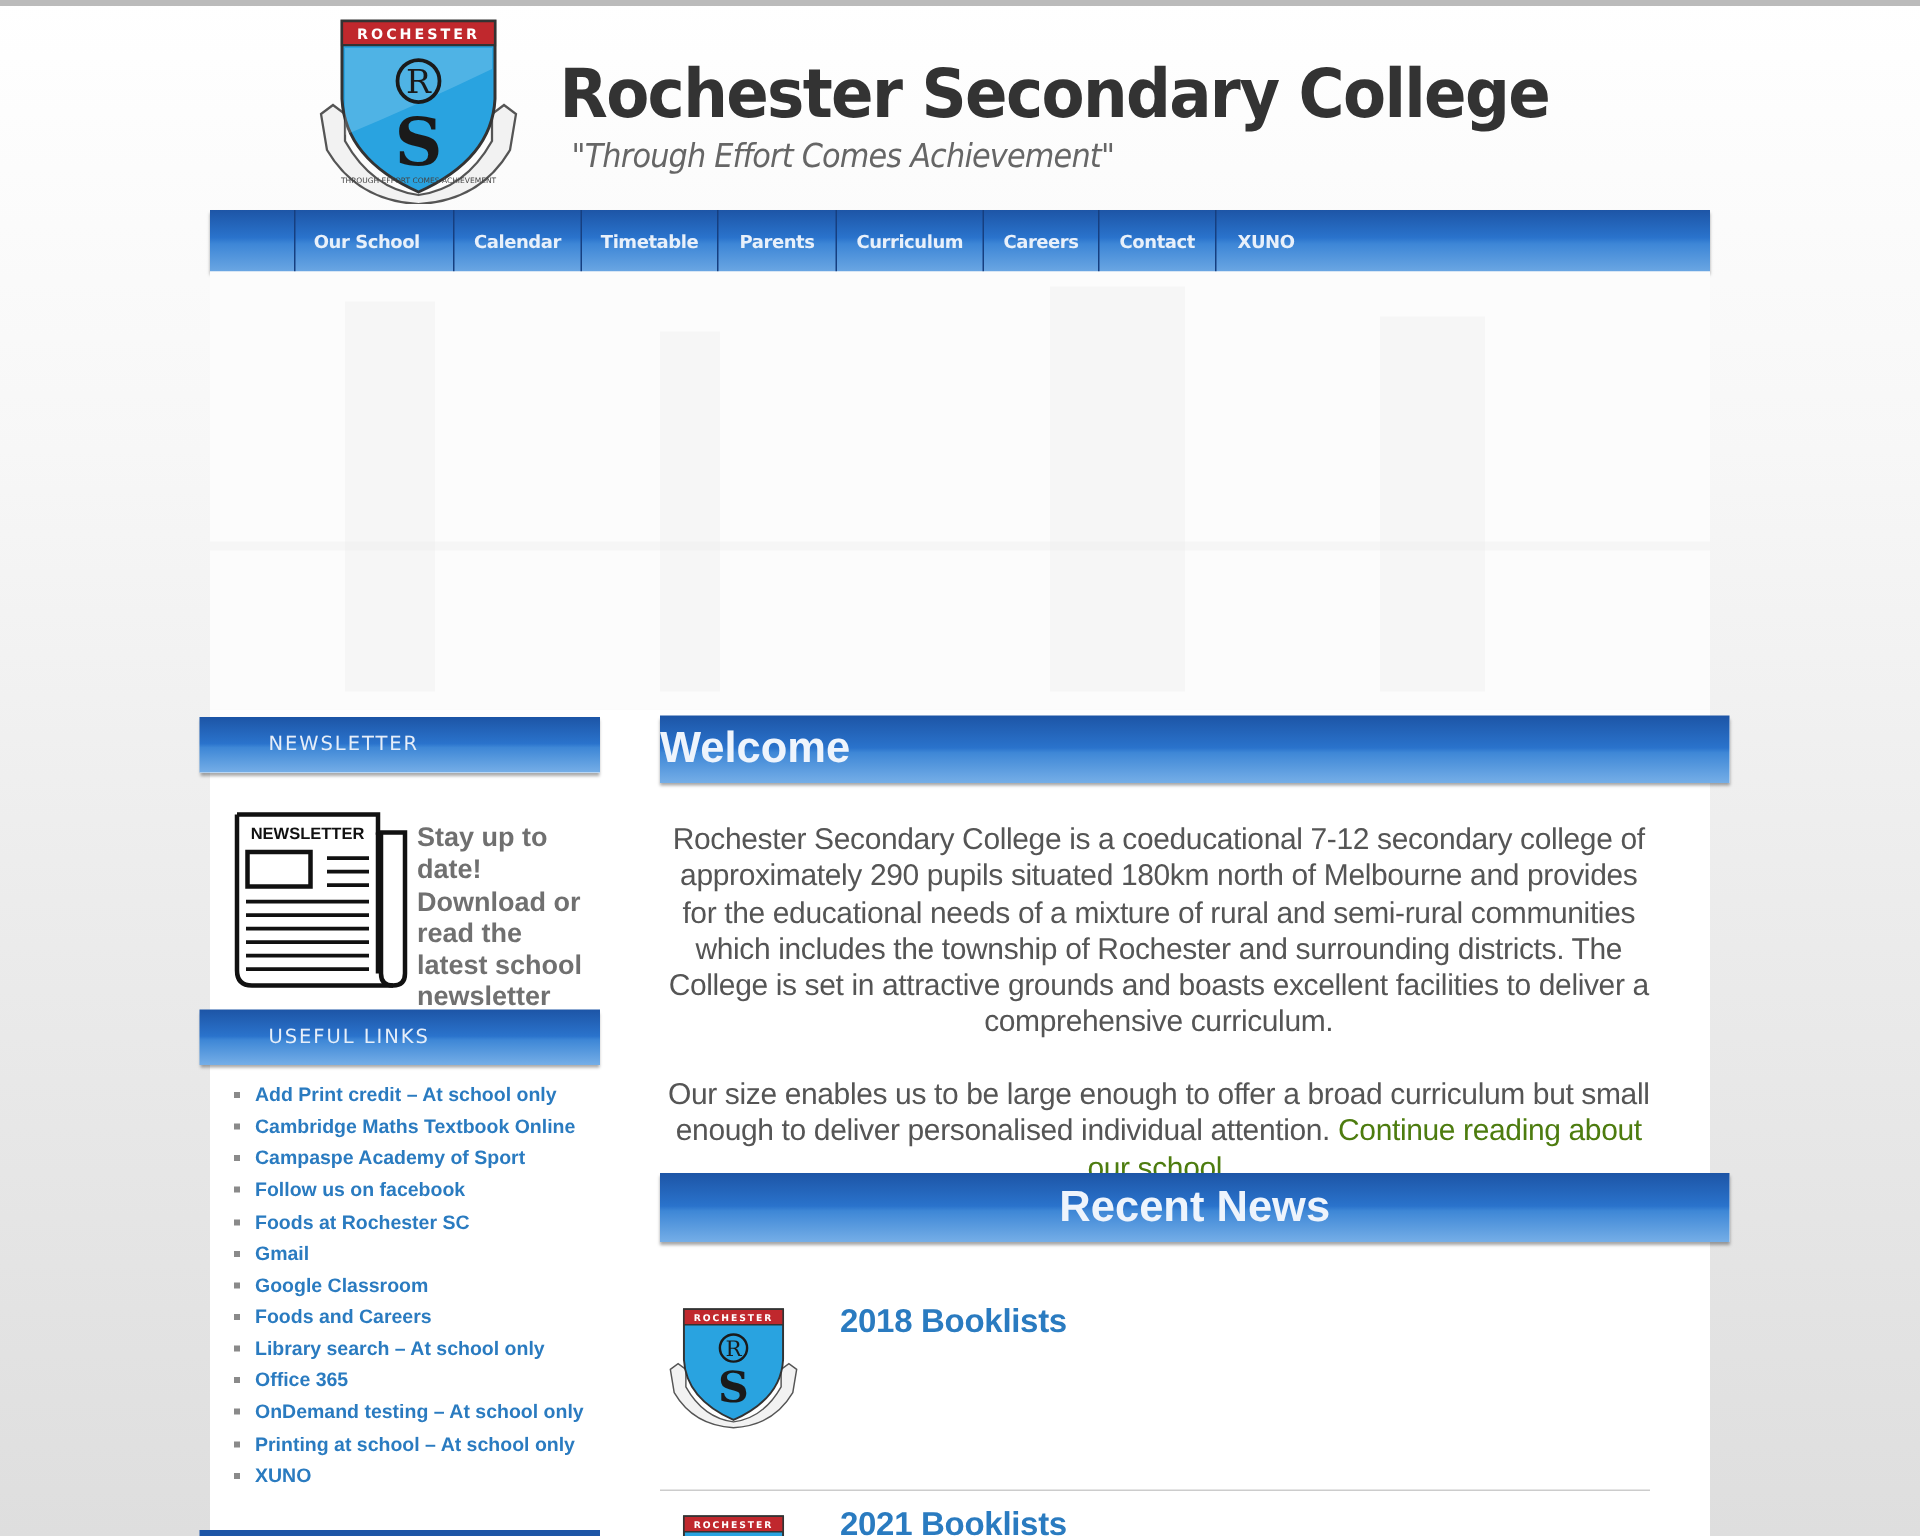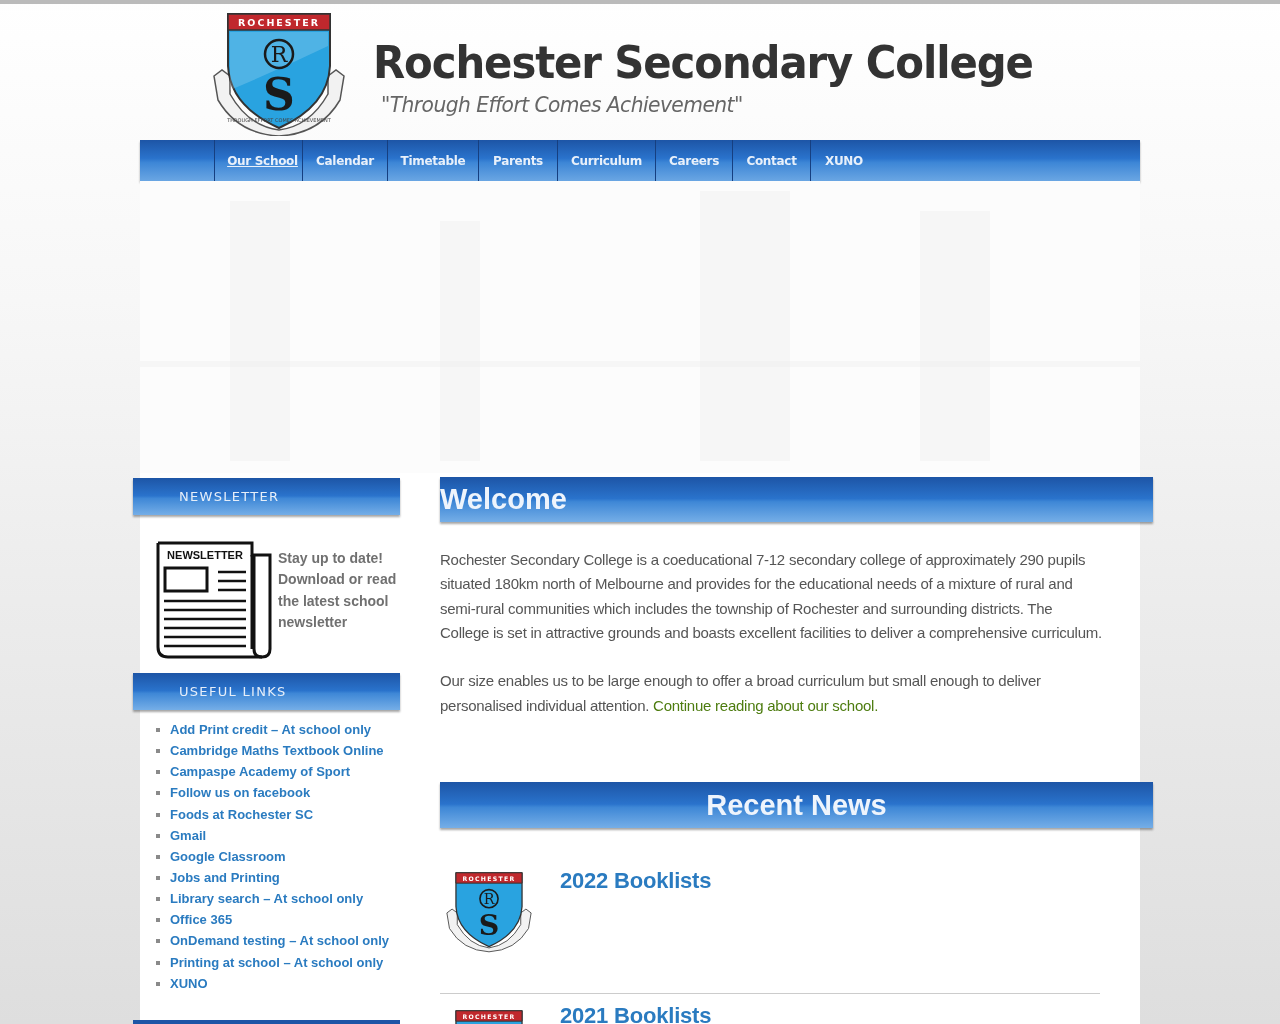--- a/index.html
+++ b/index.html
@@ -55,21 +55,21 @@
   .widget-head {
     position: absolute; left: 133px; width: 267px; height: 37px;
     background: linear-gradient(to bottom, #1d55a6 0%, #2a73cc 48%, #3e87d6 55%, #75aee7 100%);
     box-shadow: 0 2px 2px rgba(0,0,0,0.35);
     color: #e6eef9; font-size: 13px; letter-spacing: 1.3px;
     padding-left: 46px; line-height: 37px; font-family: "DejaVu Sans", sans-serif;
   }
   .newsletter-icon { position: absolute; left: 154px; top: 539px; width: 120px; height: 120px; }
   .newsletter-text {
     position: absolute; left: 278px; top: 548px; width: 120px;
-    font-size: 14px; font-weight: bold; color: #707070; line-height: 21.3px;
+    font-size: 18px; font-weight: bold; color: #707070; line-height: 21.3px;
   }
 
   .links { position: absolute; left: 170px; top: 719px; list-style: none; }
   .links li { position: relative; height: 21.15px; line-height: 21px; font-size: 13px; font-weight: bold; }
   .links li::before {
     content: ""; position: absolute; left: -14px; top: 9px; width: 4px; height: 4px; background: #8a8a8a;
   }
   .links a { color: #2a7bc0; text-decoration: none; }
 
   .bottom-widget-head {
@@ -82,21 +82,21 @@
     position: absolute; left: 440px; width: 713px; height: 45px;
     background: linear-gradient(to bottom, #1d55a6 0%, #2a73cc 48%, #3e87d6 55%, #75aee7 100%);
     box-shadow: 0 2px 2px rgba(0,0,0,0.35);
     color: #eef4fc; font-weight: bold; font-size: 29px; line-height: 45px;
   }
   .welcome-head { top: 477px; }
   .news-head { top: 782px; height: 46px; text-align: center; line-height: 46px; }
 
   .welcome-body {
     position: absolute; left: 440px; top: 548px; width: 665px;
-    font-size: 15px; color: #555555; line-height: 24.3px; letter-spacing: -0.25px;
+    font-size: 20px; color: #555555; line-height: 24.3px; letter-spacing: -0.25px; text-align: center;
   }
   .welcome-body p + p { margin-top: 24.3px; }
   .welcome-body a { color: #4d7c0f; text-decoration: none; }
 
   .news-item { position: absolute; left: 440px; width: 660px; }
   .news-thumb { position: absolute; left: 3px; width: 92px; height: 86px; }
   .news-title {
     position: absolute; left: 120px; font-size: 22px; font-weight: bold; color: #2a7bc0;
     letter-spacing: -0.2px; white-space: nowrap; text-decoration: none;
   }
@@ -122,21 +122,21 @@
   <circle cx="71" cy="44" r="14" fill="none" stroke="#1a1a1a" stroke-width="2.5"></circle>
   <text x="71" y="52" text-anchor="middle" font-family="DejaVu Serif, serif" font-size="22" fill="#1a1a1a">R</text>
   <text x="71" y="100" text-anchor="middle" font-family="DejaVu Serif, serif" font-weight="bold" font-size="44" fill="#1a1a1a">S</text>
   <text x="71" y="112" text-anchor="middle" font-family="DejaVu Sans, sans-serif" font-size="5" fill="#444">THROUGH EFFORT COMES ACHIEVEMENT</text>
 </svg>
 
 <div class="site-title">Rochester Secondary College</div>
 <div class="tagline">"Through Effort Comes Achievement"</div>
 
 <nav class="nav">
-  <a class="nav-item" style="left:74px;width:96px;text-decoration:underline;">Our School</a>
+  <a class="nav-item" style="left:56px;width:96px;">Our School</a>
   <a class="nav-item" style="left:162px;width:85px;">Calendar</a>
   <a class="nav-item" style="left:247px;width:91px;">Timetable</a>
   <a class="nav-item" style="left:338px;width:79px;">Parents</a>
   <a class="nav-item" style="left:417px;width:98px;">Curriculum</a>
   <a class="nav-item" style="left:515px;width:77px;">Careers</a>
   <a class="nav-item" style="left:592px;width:78px;text-align:center;">Contact</a>
   <a class="nav-item" style="left:670px;width:67px;">XUNO</a>
   <a class="nav-item last" style="left:737px;width:91px;margin-top:44px;">Transition</a>
 </nav>
 
@@ -172,21 +172,21 @@
 
 <div class="widget-head" style="top:673px;">USEFUL LINKS</div>
 <ul class="links">
   <li><a>Add Print credit – At school only</a></li>
   <li><a>Cambridge Maths Textbook Online</a></li>
   <li><a>Campaspe Academy of Sport</a></li>
   <li><a>Follow us on facebook</a></li>
   <li><a>Foods at Rochester SC</a></li>
   <li><a>Gmail</a></li>
   <li><a>Google Classroom</a></li>
-  <li><a>Jobs and Printing</a></li>
+  <li><a>Foods and Careers</a></li>
   <li><a>Library search – At school only</a></li>
   <li><a>Office 365</a></li>
   <li><a>OnDemand testing – At school only</a></li>
   <li><a>Printing at school – At school only</a></li>
   <li><a>XUNO</a></li>
 </ul>
 <div class="bottom-widget-head"></div>
 
 <div class="main-head welcome-head">Welcome</div>
 <div class="welcome-body">
@@ -199,21 +199,21 @@
 <div class="news-item" style="top:866px;height:110px;">
   <svg class="news-thumb" style="top:2px;" viewBox="0 0 142 126">
     <path d="M6 66 L14 60 L22 66 L22 84 Q40 116 71 120 Q102 116 120 84 L120 66 L128 60 L136 66 L132 90 Q112 124 71 126 Q30 124 10 90 Z" fill="#f2f2f2" stroke="#555" stroke-width="1.5"></path>
     <path d="M20 4 L122 4 L122 56 Q120 96 71 118 Q22 96 20 56 Z" fill="#29a3e0" stroke="#333" stroke-width="2"></path>
     <path d="M20 4 L122 4 L122 20 L20 20 Z" fill="#c0282d" stroke="#333" stroke-width="1.5"></path>
     <text x="71" y="16" text-anchor="middle" font-family="DejaVu Sans, sans-serif" font-size="9.5" font-weight="bold" fill="#ffffff" letter-spacing="2">ROCHESTER</text>
     <circle cx="71" cy="44" r="14" fill="none" stroke="#1a1a1a" stroke-width="2.5"></circle>
     <text x="71" y="52" text-anchor="middle" font-family="DejaVu Serif, serif" font-size="22" fill="#1a1a1a">R</text>
     <text x="71" y="100" text-anchor="middle" font-family="DejaVu Serif, serif" font-weight="bold" font-size="44" fill="#1a1a1a">S</text>
   </svg>
-  <a class="news-title" style="top:2px;">2022 Booklists</a>
+  <a class="news-title" style="top:2px;">2018 Booklists</a>
 </div>
 
 <div class="news-divider"></div>
 
 <div class="news-item" style="top:1004px;height:40px;">
   <svg class="news-thumb" style="top:2px;" viewBox="0 0 142 126">
     <path d="M20 4 L122 4 L122 56 Q120 96 71 118 Q22 96 20 56 Z" fill="#29a3e0" stroke="#333" stroke-width="2"></path>
     <path d="M20 4 L122 4 L122 20 L20 20 Z" fill="#c0282d" stroke="#333" stroke-width="1.5"></path>
     <text x="71" y="16" text-anchor="middle" font-family="DejaVu Sans, sans-serif" font-size="9.5" font-weight="bold" fill="#ffffff" letter-spacing="2">ROCHESTER</text>
   </svg>

